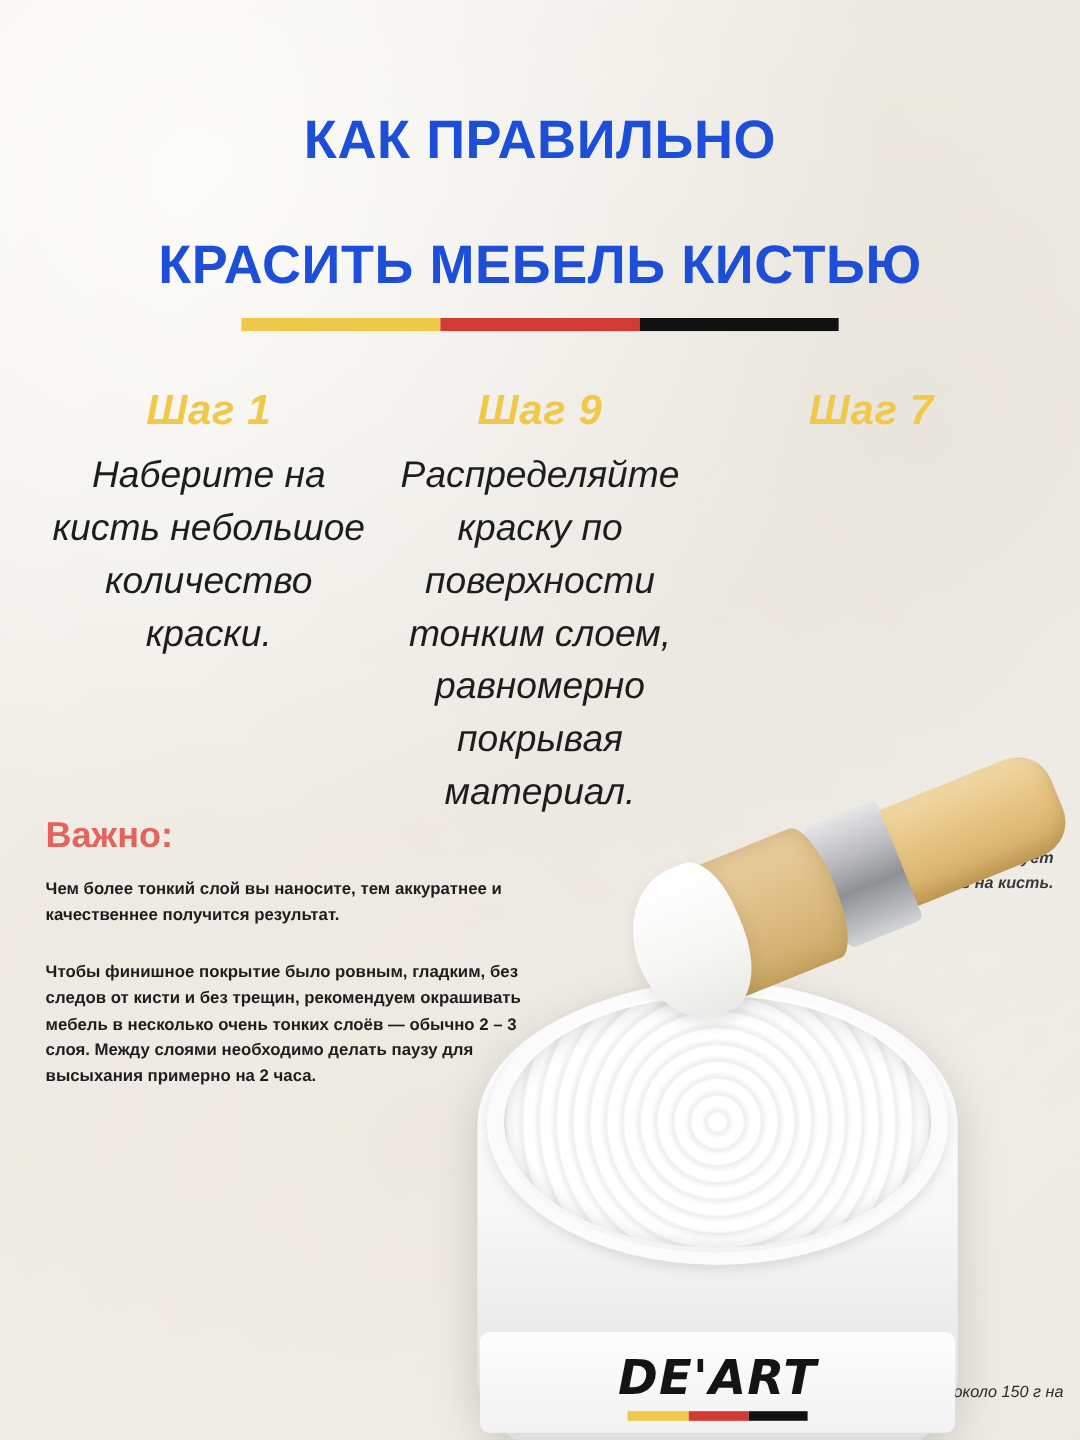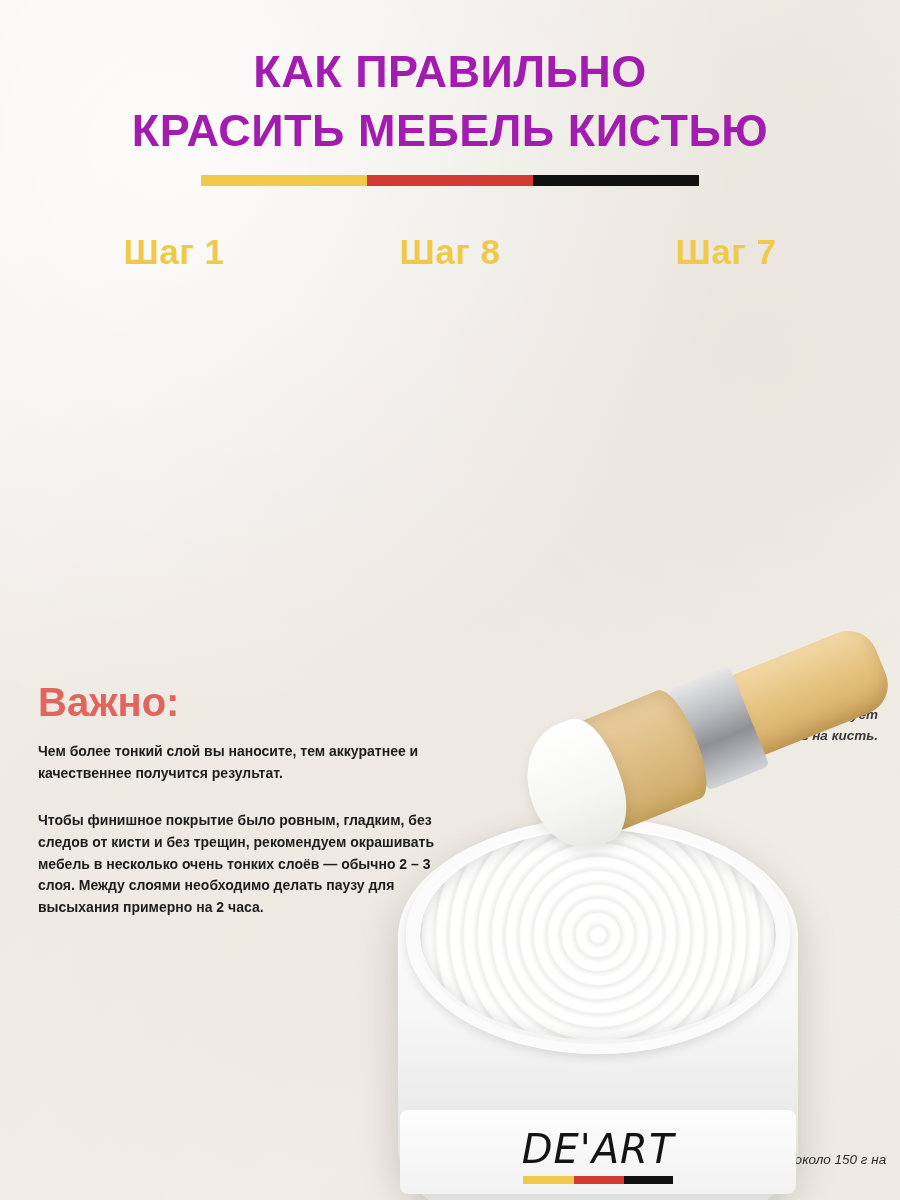--- a/index.html
+++ b/index.html
@@ -37,22 +37,23 @@
   
   .title-block {
     text-align: center;
     padding-top: 42px;
   }
   .title-line {
     font-size: 45px;
     font-weight: bold;
     letter-spacing: 0.5px;
     line-height: 1.32;
-    color: #a21caf;
+    color: #1d4ed8;
     text-transform: uppercase;
+    margin-top: 45px;
   }
   .title-rule {
     width: 498px;
     height: 11px;
     margin: 14px auto 0 auto;
     display: flex;
     overflow: hidden;
   }
   .title-rule > div { height: 100%; }
   .rule-yellow { width: 33.4%; }
@@ -62,20 +63,21 @@
   
   .steps {
     display: flex;
     justify-content: space-between;
     padding: 46px 36px 0 36px;
     box-sizing: border-box;
   }
   .step {
     width: 286px;
     text-align: center;
+    font-style: italic;
   }
   .step-title {
     font-size: 35px;
     font-weight: bold;
     color: #f0c94b;
     margin-bottom: 12px;
     letter-spacing: 0.5px;
   }
   .step-text {
     font-size: 31px;
@@ -84,21 +86,21 @@
   }
 
   
   .important {
     position: absolute;
     left: 38px;
     top: 680px;
     width: 420px;
   }
   .important-heading {
-    font-size: 40px;
+    font-size: 30px;
     font-weight: bold;
     color: #e2645c;
     margin-bottom: 16px;
   }
   .important-p {
     font-size: 14px;
     line-height: 1.55;
     color: #1d1d1d;
     margin: 0 0 26px 0;
     font-weight: 600;
@@ -185,21 +187,21 @@
   .brand {
     position: absolute;
     left: 0;
     bottom: 56px;
     width: 400px;
     text-align: center;
   }
   .brand-name {
     font-family: "DejaVu Sans", sans-serif;
     font-size: 40px;
-    font-weight: normal;
+    font-weight: bold;
     letter-spacing: 1px;
     color: #141414;
     font-style: italic;
   }
   .brand-rule {
     width: 150px;
     height: 8px;
     margin: 4px auto 0 auto;
     display: flex;
   }
@@ -271,23 +273,25 @@
     <div class="title-rule">
       <div class="rule-yellow" style="background:#f0c94b"></div>
       <div class="rule-red" style="background:#d33a33"></div>
       <div class="rule-black" style="background:#111111"></div>
     </div>
   </div>
 
   <div class="steps">
     <div class="step">
       <div class="step-title">Шаг 1</div>
+      <div class="step-text">Наберите на кисть небольшое количество краски.</div>
     </div>
     <div class="step">
-      <div class="step-title">Шаг 8</div>
+      <div class="step-title">Шаг 9</div>
+      <div class="step-text">Распределяйте краску по поверхности тонким слоем, равномерно покрывая материал.</div>
     </div>
     <div class="step">
       <div class="step-title">Шаг 7</div>
     </div>
   </div>
 
   <div class="photo">
     <div class="jar">
       <div class="jar-inner"></div>
       <div class="jar-rim"></div>

